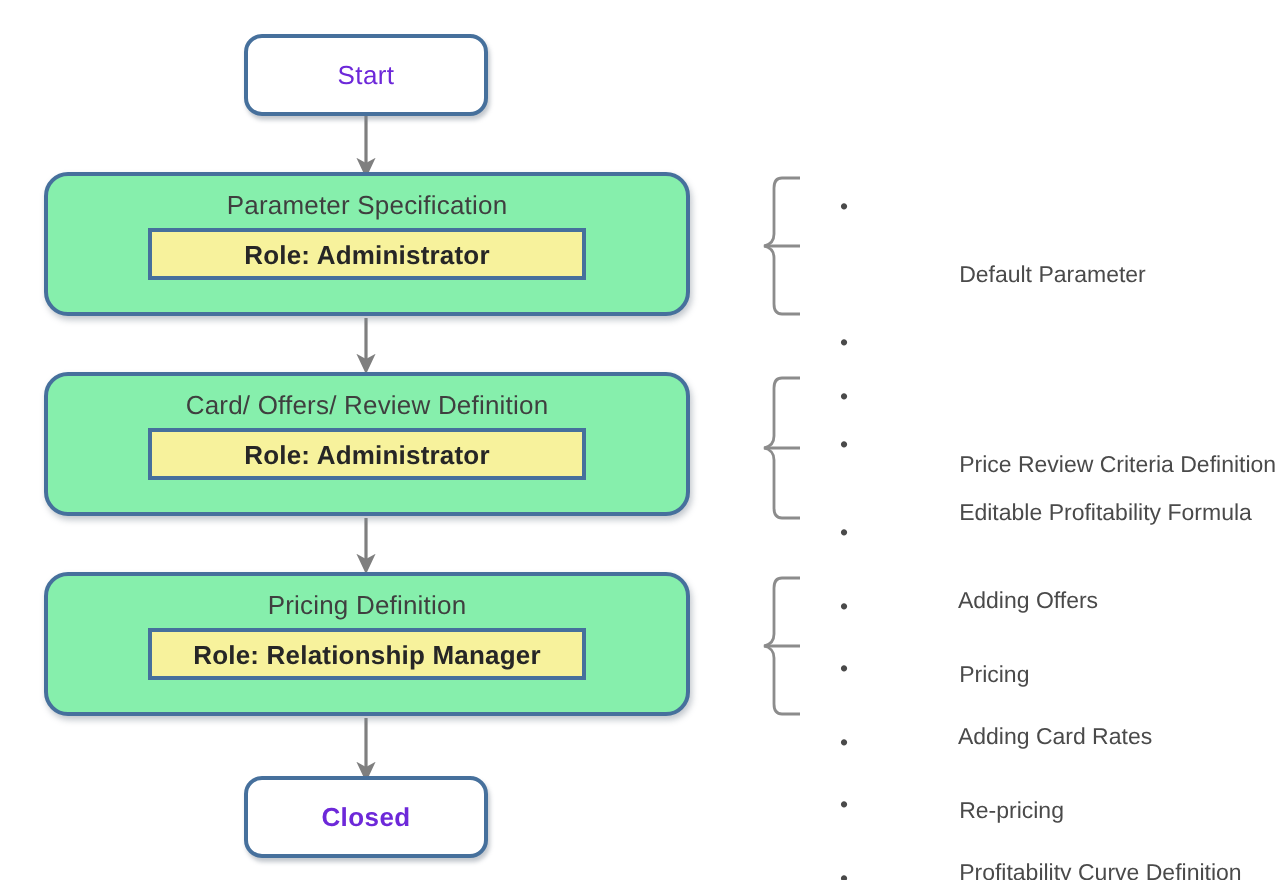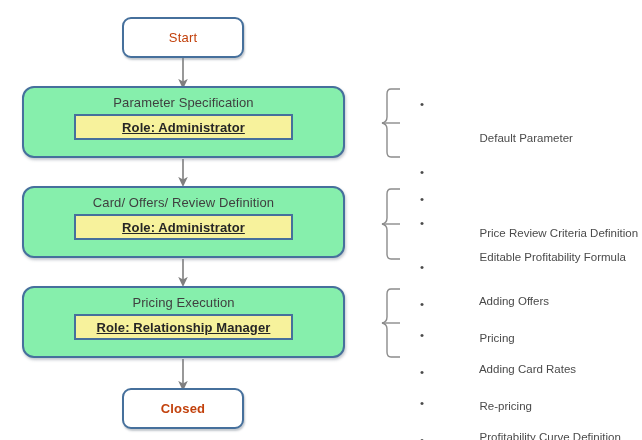--- a/index.html
+++ b/index.html
@@ -39,21 +39,21 @@
     border: 2px solid #46709C;
     border-radius: 9px;
     background: #ffffff;
     display: flex;
     align-items: center;
     justify-content: center;
     box-shadow: 1px 2px 2px rgba(120,130,145,0.45);
   }
   .terminal .term-label {
     font-size: 13px;
-    color: #c2410c;
+    color: #6d28d9;
     letter-spacing: .2px;
   }
 
   
   .stage {
     position: absolute;
     box-sizing: border-box;
     border: 2px solid #46709C;
     border-radius: 12px;
     background: #86efac;
@@ -75,21 +75,20 @@
     height: 26px;
     display: flex;
     align-items: center;
     justify-content: center;
   }
   .role-label {
     font-size: 13px;
     color: #262626;
     font-weight: 600;
     letter-spacing: .1px;
-    text-decoration: underline;
   }
 
   
   .brace-group {
     position: absolute;
   }
   .brace-svg {
     position: absolute;
     left: 0;
     top: 0;
@@ -194,21 +193,21 @@
         <span>Adding Card Rates</span>
       </li>
       <li>
         <span class="bullet-dot">•</span>
         <span>Profitability Curve Definition</span>
       </li>
     </ul>
   </div>
 
   <div class="stage" style="left:22px; top:286px; width:323px; height:72px;">
-    <div class="stage-title">Pricing Execution</div>
+    <div class="stage-title">Pricing Definition</div>
     <div class="role-box" style="width:219px;">
       <span class="role-label">Role: Relationship Manager</span>
     </div>
   </div>
 
   <div class="brace-group" style="left:380px; top:288px; width:256px; height:70px;">
     <svg class="brace-svg" width="26" height="70" viewBox="0 0 26 70">
       <path d="M20,1 L11,1 Q7,1 7,6 L7,29 Q7,34 2,35 Q7,36 7,41 L7,64 Q7,69 11,69 L20,69" fill="none" stroke="#8C8C8C" stroke-width="1.4"></path>
       <line x1="2" y1="35" x2="20" y2="35" stroke="#8C8C8C" stroke-width="1.4"></line>
     </svg>

